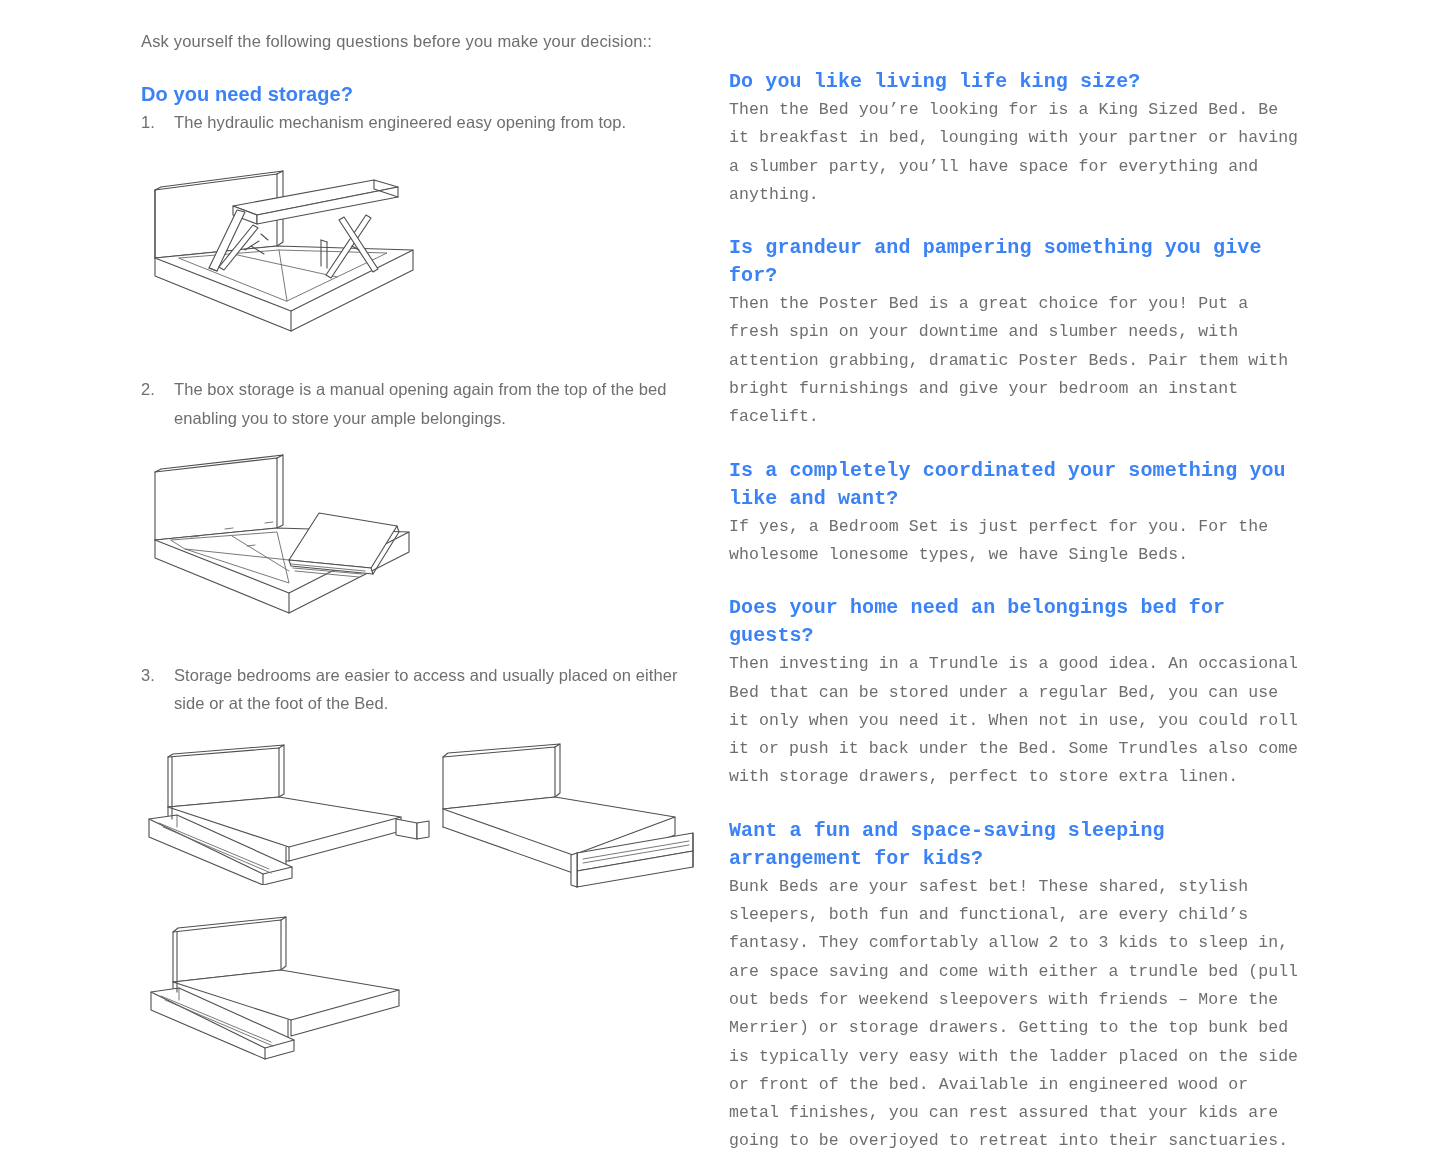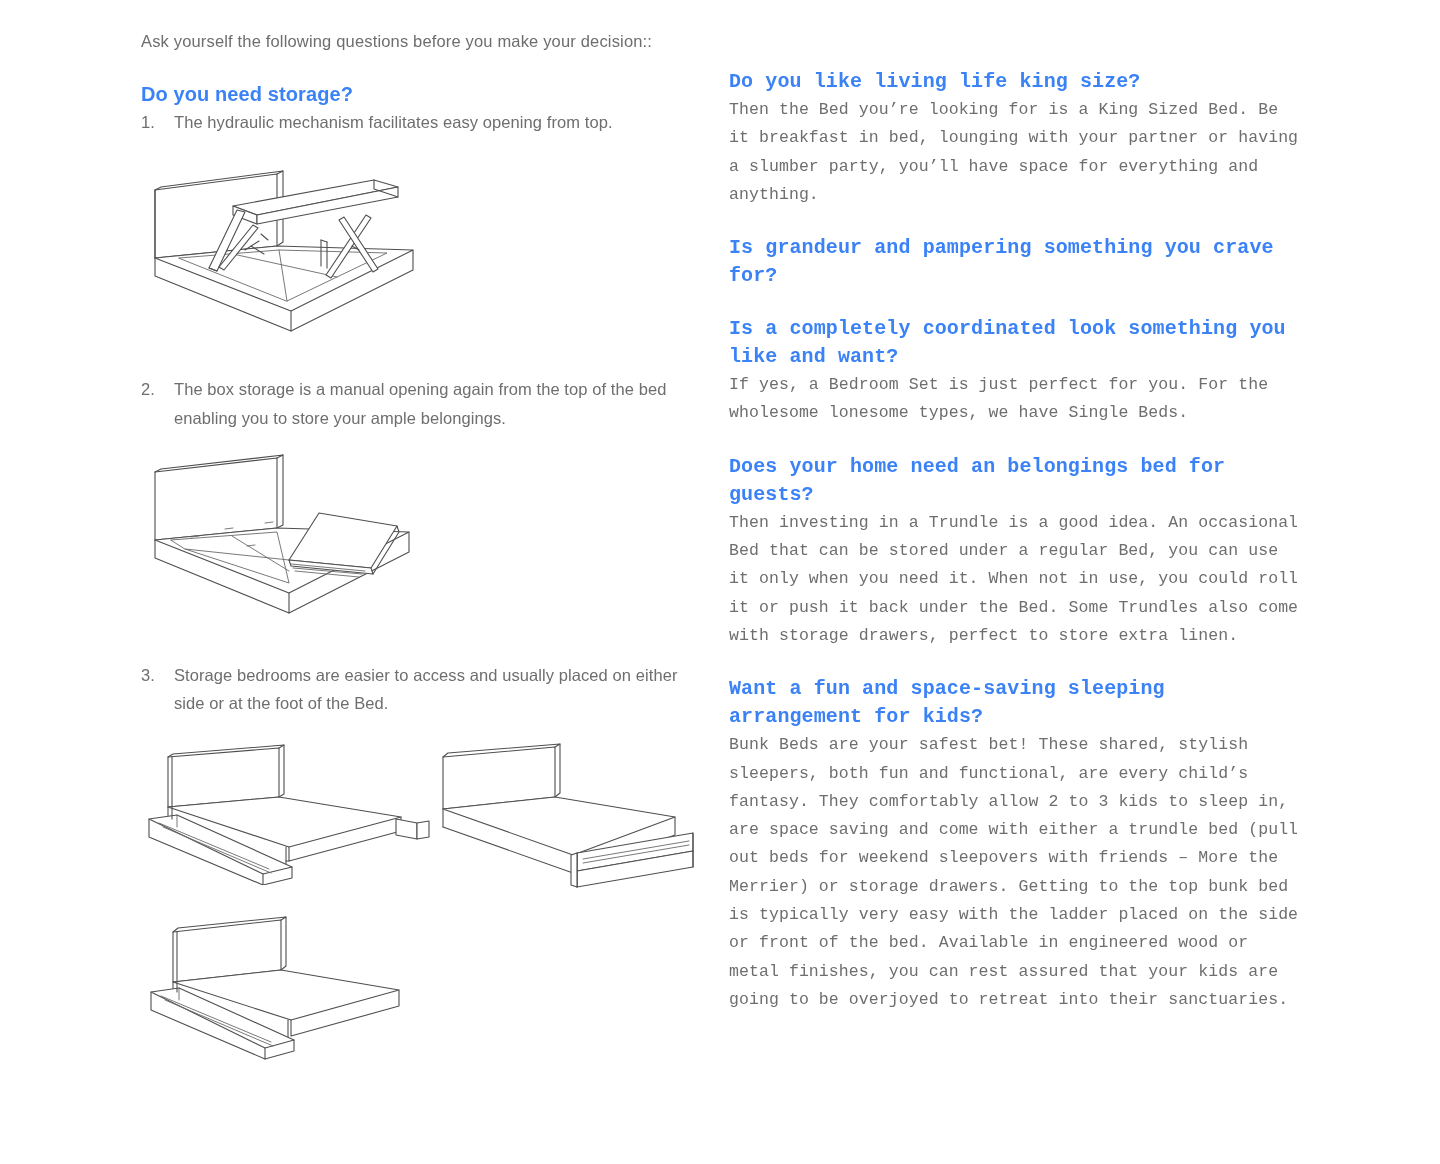--- a/index.html
+++ b/index.html
@@ -125,21 +125,21 @@
   <div class="intro">Ask yourself the following questions before you make your decision::</div>
 
   <div class="col-left">
 
     <div class="qheading" style="margin-bottom:0;">Do you need storage?</div>
 
     <ol class="storage-list">
 
       <li style="margin-top:0;">
         <span class="num">1.</span>
-        <span>The hydraulic mechanism facilitates easy opening from top.</span>
+        <span>The hydraulic mechanism engineered easy opening from top.</span>
         <div class="fig" style="margin-left:-33px; margin-top:18px;">
           <svg width="300" height="185" viewBox="0 0 300 185" aria-hidden="true">
 
             <path class="face" d="M14 36 L136 20 L136 92 L14 104 Z"></path>
             <path class="ln" d="M14 36 L20 33 L142 17 L136 20"></path>
             <path class="ln" d="M142 17 L142 88 L136 92"></path>
             <path class="ln" d="M14 104 L14 36"></path>
 
             <path class="face" d="M14 104 L136 92 L272 96 L150 157 Z"></path>
 
@@ -298,25 +298,26 @@
 
   <div class="col-right">
 
     <div class="qblock">
       <div class="qheading">Do you like living life king size?</div>
       <div class="qbody">Then the Bed you’re looking for is a King Sized Bed. Be it breakfast in bed, lounging with your partner or having a slumber party, you’ll have space for everything and anything.</div>
     </div>
 
 
     <div class="qblock">
-      <div class="qheading">Is grandeur and pampering something you crave for?</div>
-    </div>
-
-    <div class="qblock">
-      <div class="qheading">Is a completely coordinated look something you like and want?</div>
+      <div class="qheading">Is grandeur and pampering something you give for?</div>
+      <div class="qbody">Then the Poster Bed is a great choice for you! Put a fresh spin on your downtime and slumber needs, with attention grabbing, dramatic Poster Beds. Pair them with bright furnishings and give your bedroom an instant facelift.</div>
+    </div>
+
+    <div class="qblock">
+      <div class="qheading">Is a completely coordinated your something you like and want?</div>
       <div class="qbody">If yes, a Bedroom Set is just perfect for you. For the wholesome lonesome types, we have Single Beds.</div>
     </div>
 
     <div class="qblock">
       <div class="qheading">Does your home need an belongings bed for guests?</div>
       <div class="qbody">Then investing in a Trundle is a good idea. An occasional Bed that can be stored under a regular Bed, you can use it only when you need it. When not in use, you could roll it or push it back under the Bed. Some Trundles also come with storage drawers, perfect to store extra linen.</div>
     </div>
 
     <div class="qblock">
       <div class="qheading">Want a fun and space-saving sleeping arrangement for kids?</div>

